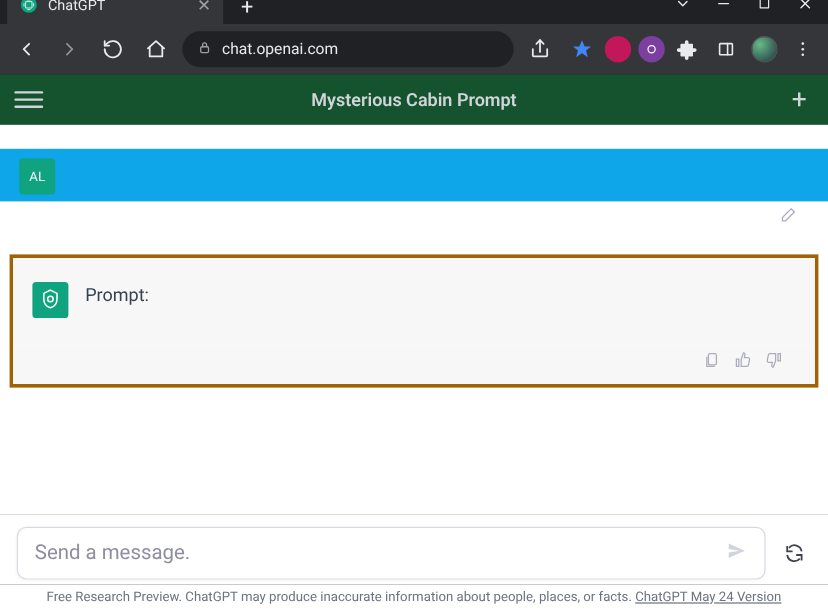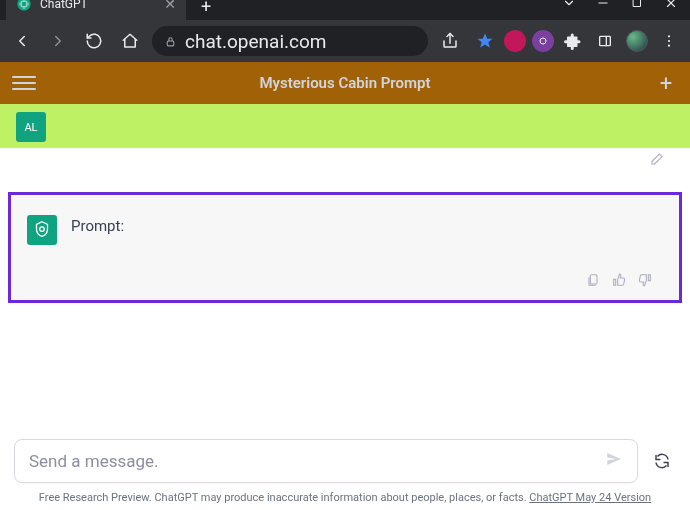--- a/index.html
+++ b/index.html
@@ -14,51 +14,51 @@
   .tab .favicon svg { width:16px; height:16px; }
   .tab .close { color: #9aa0a6; font-size: 14px; margin-left: auto; }
   .new-tab { color: #e8eaed; width: 28px; height: 28px; display:flex; align-items:center; justify-content:center; margin-left:6px; font-size:18px; }
   .win-controls { display:flex; align-items:center; gap: 8px; padding: 0 6px 6px 6px; color:#e8eaed; }
   .win-btn { width:26px; height:22px; display:flex; align-items:center; justify-content:center; font-size:14px; color:#e8eaed; }
   .chevron-spacer { width:26px; height:22px; display:flex; align-items:center; justify-content:center; color:#e8eaed; font-size:14px;}
 
   .toolbar { height: 42px; background: #35363a; display:flex; align-items:center; padding: 0 8px; gap: 8px; }
   .nav-btn { width: 28px; height:28px; display:flex; align-items:center; justify-content:center; color:#e8eaed; }
   .nav-btn svg { width:18px; height:18px; stroke:#e8eaed; }
-  .addr { flex:1; height:30px; background:#202124; border-radius:15px; display:flex; align-items:center; padding:0 12px; gap:8px; color:#9aa0a6; font-size:19px; }
+  .addr { flex:1; height:30px; background:#202124; border-radius:15px; display:flex; align-items:center; padding:0 12px; gap:8px; color:#9aa0a6; font-size:13px; }
   .addr .lock { color:#9aa0a6; }
   .addr .domain { color:#e8eaed; }
   .tool-icons { display:flex; align-items:center; gap:6px; }
   .tool-icon { width:26px; height:26px; display:flex; align-items:center; justify-content:center; color:#e8eaed; border-radius:50%; }
   .pink { background:#c2185b; }
   .purple { background:#7b3fa0; }
   .avatar-ext { width:22px; height:22px; border-radius:50%; background: radial-gradient(circle at 30% 30%, #6b8, #234); border:1px solid #555;}
 
   
-  .app-header { height: 42px; background:#a16207; display:flex; align-items:center; padding:0 12px; color:#d1d5db; font-size:15px; }
+  .app-header { height: 42px; background:#14532d; display:flex; align-items:center; padding:0 12px; color:#d1d5db; font-size:15px; }
   .burger { width:24px; height:24px; display:flex; flex-direction:column; justify-content:center; gap:4px; }
   .burger span { height:2px; background:#d1d5db; border-radius:1px; }
   .app-title { flex:1; text-align:center; font-weight:600; }
   .plus-btn { width:24px; height:24px; display:flex; align-items:center; justify-content:center; font-size:22px; color:#d1d5db; }
 
   
   .messages { flex:1; background:#fff; overflow:hidden; position:relative; }
   .msg { display:flex; gap:14px; padding: 6px 20px 6px 16px; }
-  .msg.user { background:#bef264; }
+  .msg.user { background:#0ea5e9;margin-top:20px; }
   .msg.assistant { background:#f7f7f8; }
   .avatar { width:30px; height:30px; border-radius:3px; display:flex; align-items:center; justify-content:center; font-size:11px; color:#fff; flex-shrink:0; margin-top:2px; }
   .avatar.user-av { background:#10a37f; }
   .avatar.ai-av { background:#10a37f; }
   .avatar.ai-av svg { width:22px; height:22px; }
   .msg-body { flex:1; color:#374151; font-size:15px; line-height:1.55; padding-top:2px; }
   .msg-actions { display:flex; gap:10px; justify-content:flex-end; padding:4px 26px 8px 0; color:#acacbe; }
   .msg-actions.user-actions { background:#fff; }
   .msg-actions.ai-actions { background:#f7f7f8; }
   .msg-actions svg { width:16px; height:16px; stroke:#acacbe; fill:none; stroke-width:1.6;}
-  .redbox { border:3px solid #6d28d9; margin:12px 8px 0 8px; }
+  .redbox { border:3px solid #a16207; margin:12px 8px 0 8px; }
   .redbox .msg { padding-top:18px; }
   .prompt-heading { color:#374151; }
 
   
   .composer-wrap { padding: 10px 14px 4px 14px; background:#fff; display:flex; gap:10px; align-items:center; }
   .composer { flex:1; height:44px; border:1px solid #d9d9e3; border-radius:8px; display:flex; align-items:center; padding:0 14px; color:#8e8ea0; font-size:17px; box-shadow:0 1px 3px rgba(0,0,0,0.04);}
   .composer .send { margin-left:auto; color:#d1d5db; }
   .regen { width:28px; height:28px; display:flex; align-items:center; justify-content:center; color:#40414f;}
   .regen svg { width:18px; height:18px; stroke:#40414f; fill:none; stroke-width:2;}
 

